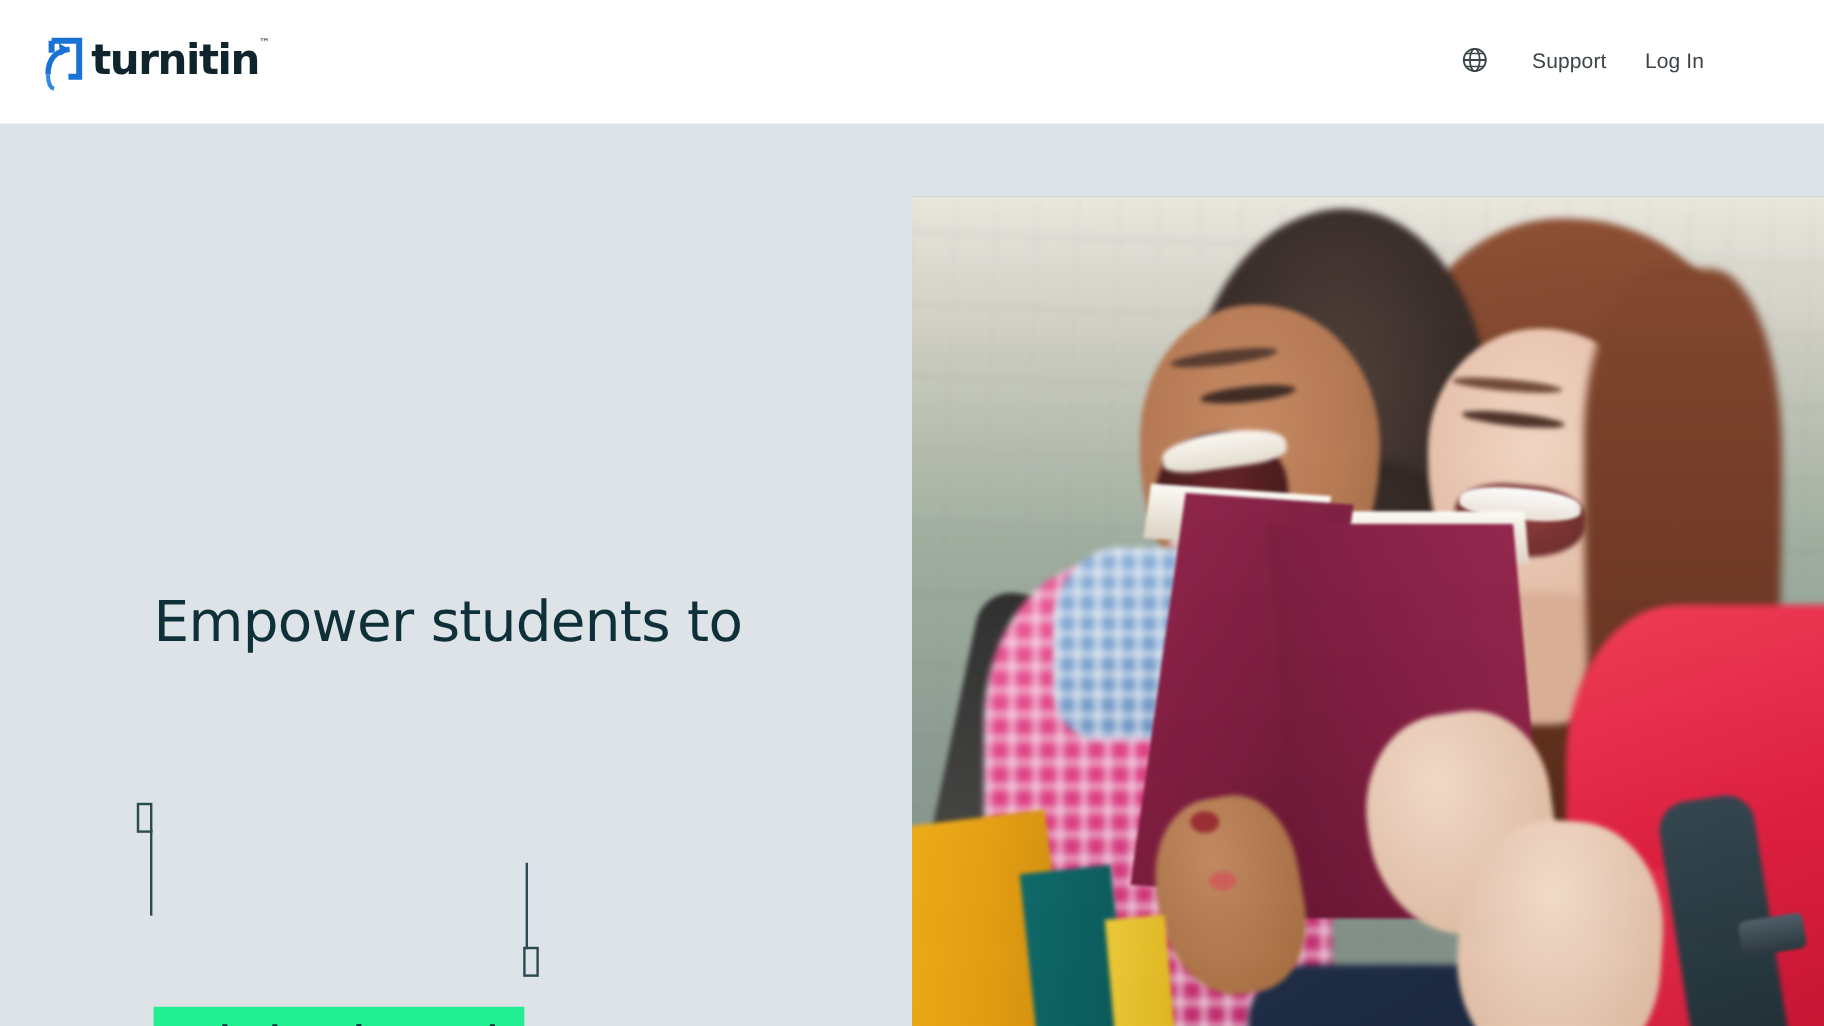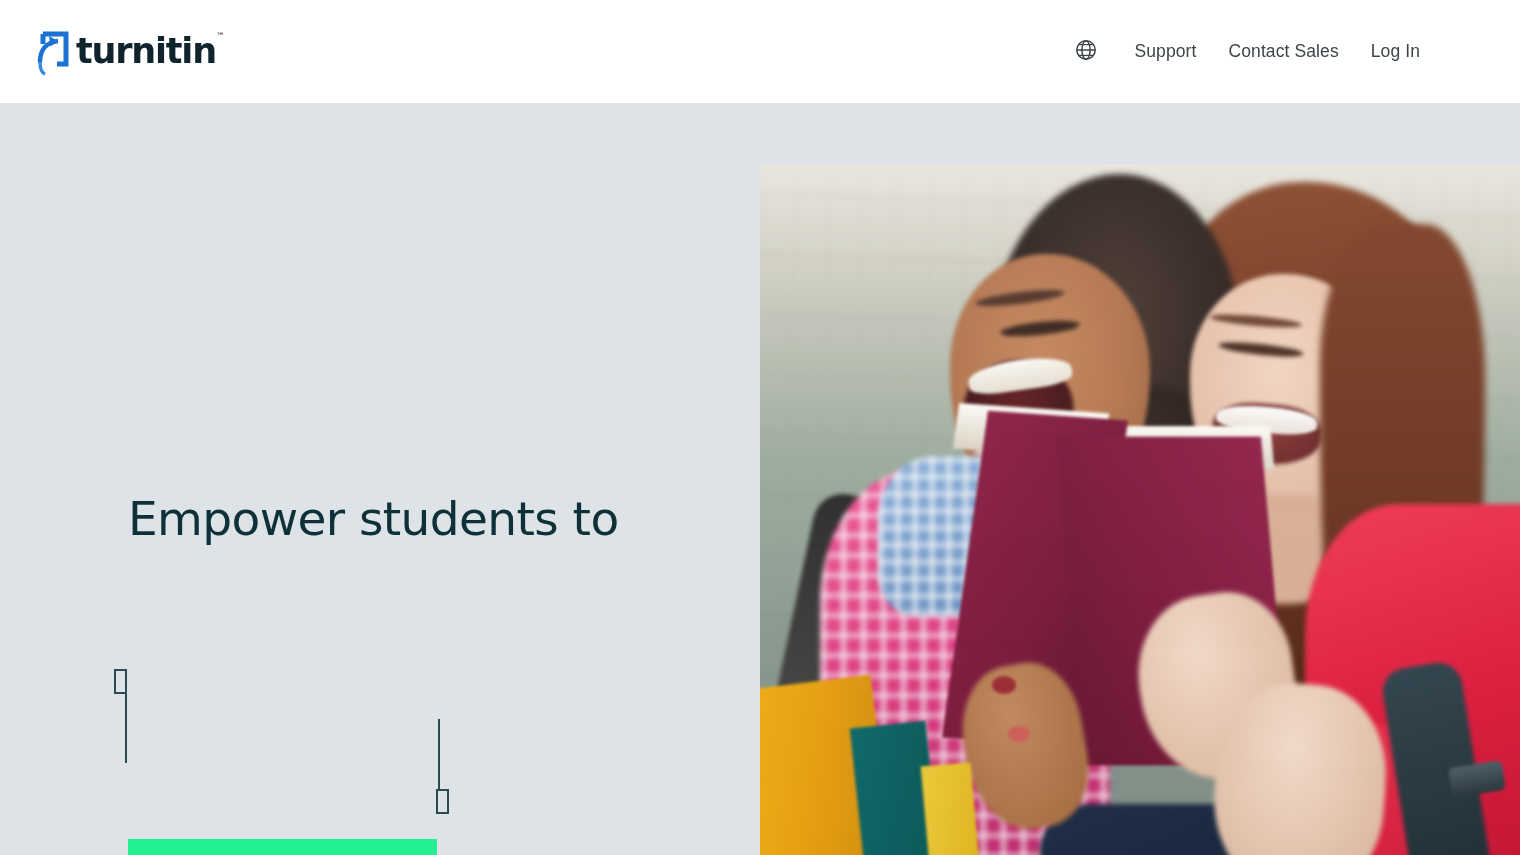--- a/index.html
+++ b/index.html
@@ -494,21 +494,20 @@
           <svg width="24" height="24" viewBox="0 0 24 24" aria-hidden="true">
             <circle cx="12" cy="12" r="9.2" fill="none" stroke="#3d4548" stroke-width="1.5"></circle>
             <ellipse cx="12" cy="12" rx="4.1" ry="9.2" fill="none" stroke="#3d4548" stroke-width="1.5"></ellipse>
             <line x1="2.8" y1="12" x2="21.2" y2="12" stroke="#3d4548" stroke-width="1.5"></line>
             <line x1="4.3" y1="6.6" x2="19.7" y2="6.6" stroke="#3d4548" stroke-width="1.2"></line>
             <line x1="4.3" y1="17.4" x2="19.7" y2="17.4" stroke="#3d4548" stroke-width="1.2"></line>
           </svg>
         </span>
       </button>
       <span class="nav-link">Support</span>
-      <span class="nav-link">Contact Sales</span>
       <span class="nav-link">Log In</span>
     </nav>
   </header>
 
   <section class="hero">
 
     <div class="hero-copy">
       <h1 class="headline">
         <span>Empower students to</span><br>
         <br>

